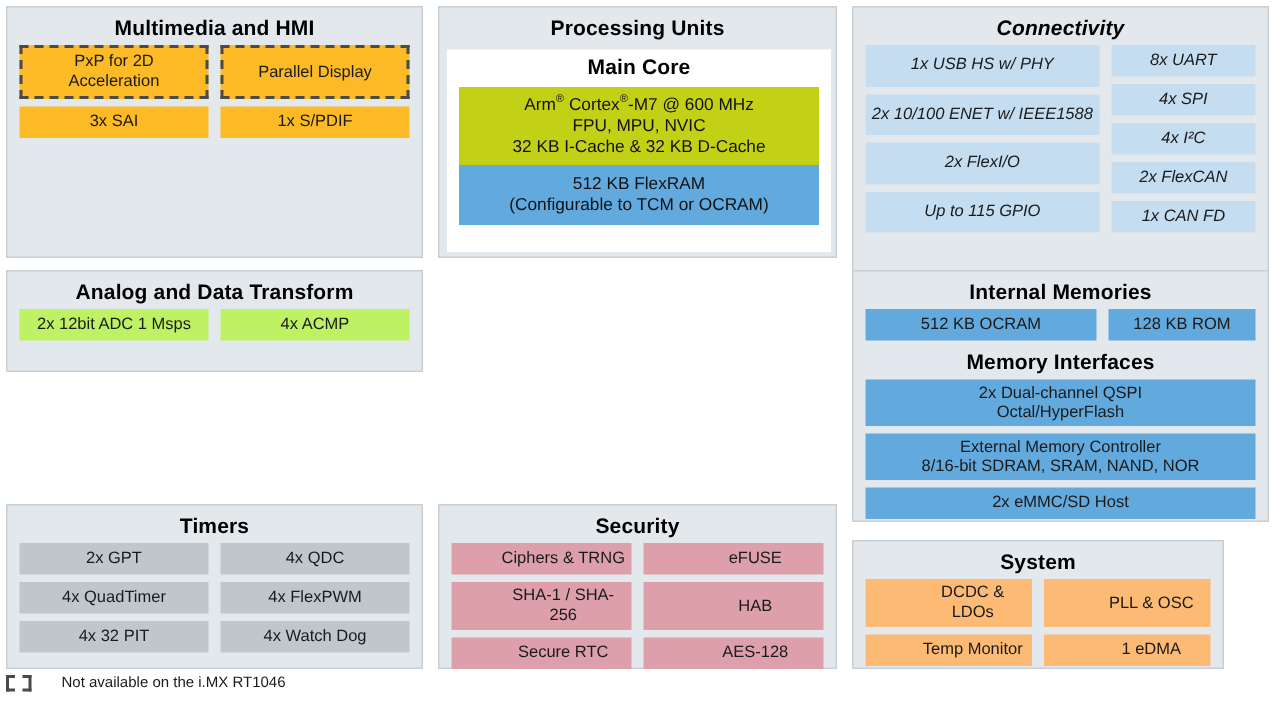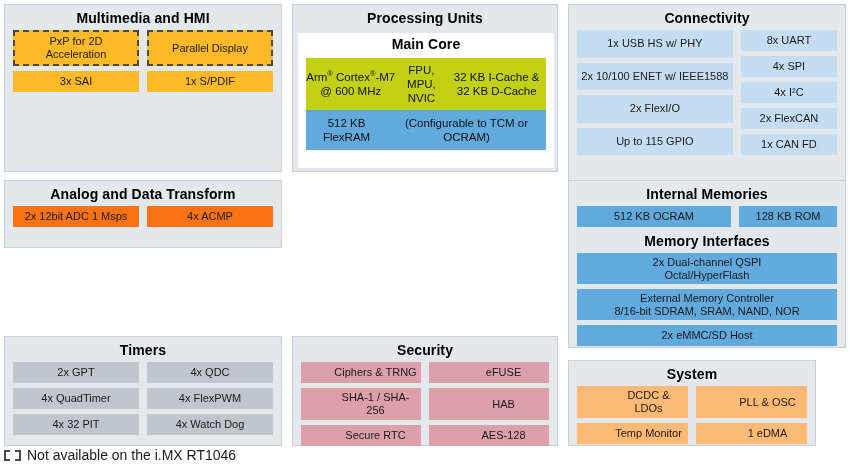--- a/index.html
+++ b/index.html
@@ -73,58 +73,58 @@
     flex-direction: column;
     min-height: 30px;
     line-height: 12.5px;
   }
 
   
   .c-orange    { background: #fbba26; text-align: right; }
   .c-orange-d  { background: #fbba26; border: 2px dashed #4a4a4a; }
   .c-lightblue { background: #c5ddf0; }
   .c-blue      { background: #62a9dd; }
-  .c-lav       { background: #f97316; }
+  .c-lav       { background: #bef264; }
   .c-gray      { background: #bfc6cc; }
   .c-pink      { background: #dda0ab; padding-left: 33px; }
   .c-peach     { background: #fdba74; padding-left: 36px; }
   .c-olive     { background: #c3d116; }
 
   
   .innercard {
     position: absolute;
     background: #ffffff;
     box-sizing: border-box;
   }
   .core-box {
     box-sizing: border-box;
     display: flex;
-    flex-direction: row;
+    flex-direction: column;
     align-items: center;
     justify-content: center;
     text-align: center;
     font-size: 11.5px;
     line-height: 14px;
     color: #111;
   }
   sup {
     font-size: 7.5px;
     line-height: 0;
     vertical-align: super;
   }
 
   
   #footnote {
     position: absolute;
     left: 4px;
     top: 450px;
     display: flex;
     align-items: center;
-    gap: 6px;
-    font-size: 14px;
+    gap: 20px;
+    font-size: 10px;
     line-height: 11px;
     color: #1a1a1a;
   }
   .swatch {
     width: 17px;
     height: 11px;
     border: 2px dashed #4a4a4a;
     box-sizing: border-box;
     background: #ffffff;
   }
@@ -176,21 +176,21 @@
         <div>32 KB I-Cache &amp; 32 KB D-Cache</div>
       </div>
 
       <div class="core-box c-blue" style="margin:0 8px 0 8px; height:40px;">
         <div>512 KB FlexRAM</div>
         <div>(Configurable to TCM or OCRAM)</div>
       </div>
     </div>
   </div>
 
-  <div class="panel" style="left:568px; top:4px; width:278px; height:208px;">
+  <div class="panel" style="left:568px; top:4px; width:278px; height:208px;font-style:italic;">
     <div class="panel-title">Connectivity</div>
     <div class="split">
       <div class="col col-wide">
         <div class="cell c-lightblue">1x USB HS w/ PHY</div>
         <div class="cell c-lightblue">2x 10/100 ENET w/ IEEE1588</div>
         <div class="cell c-lightblue">2x FlexI/O</div>
         <div class="cell c-lightblue">Up to 115 GPIO</div>
       </div>
       <div class="col col-narrow">
         <div class="cell c-lightblue">8x UART</div>

